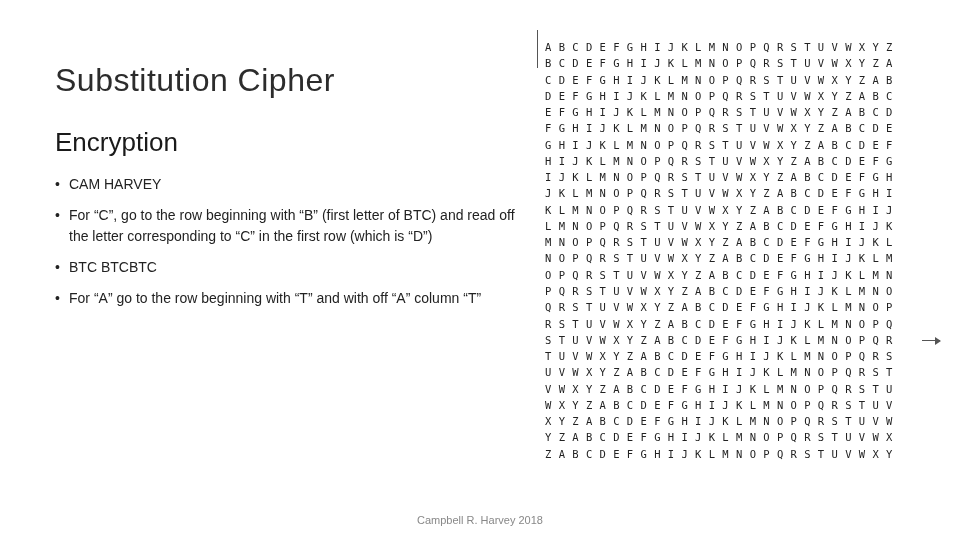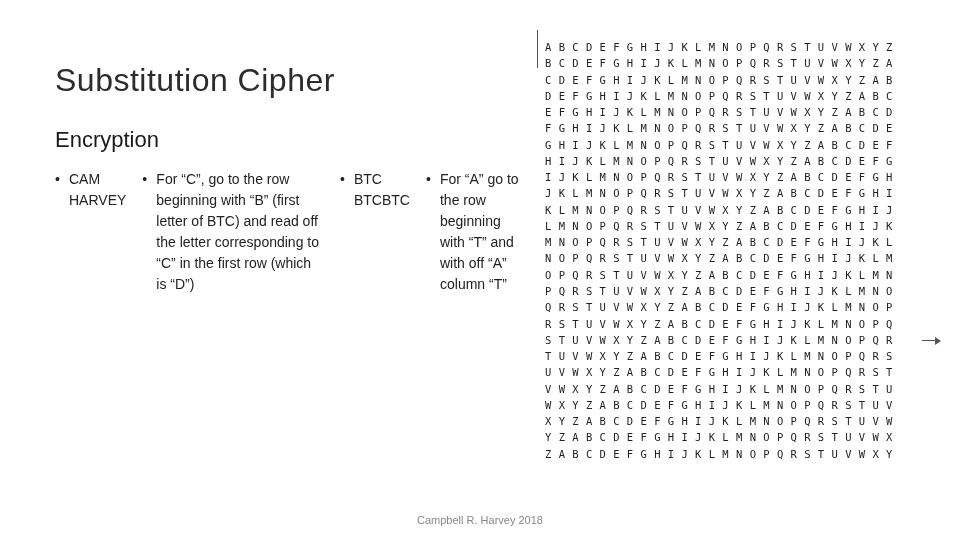--- a/index.html
+++ b/index.html
@@ -25,30 +25,31 @@
       margin-top: 32px;
     }
     .title {
       font-size: 32px;
       font-weight: 300;
       color: #2c2c2c;
       margin-bottom: 28px;
       letter-spacing: 0.5px;
     }
     .section-heading {
-      font-size: 22px;
+      font-size: 26px;
       font-weight: 400;
       color: #1a1a1a;
       margin-bottom: 16px;
     }
     .bullet-list {
       list-style: none;
       padding: 0;
       display: flex;
-      gap: 16px;
+      flex-direction: column;
+      gap: 10px;
       justify-content: center;
     }
     .bullet-list li {
       font-size: 14px;
       color: #222;
       padding-left: 14px;
       position: relative;
       line-height: 1.5;
     }
     .bullet-list li::before {

